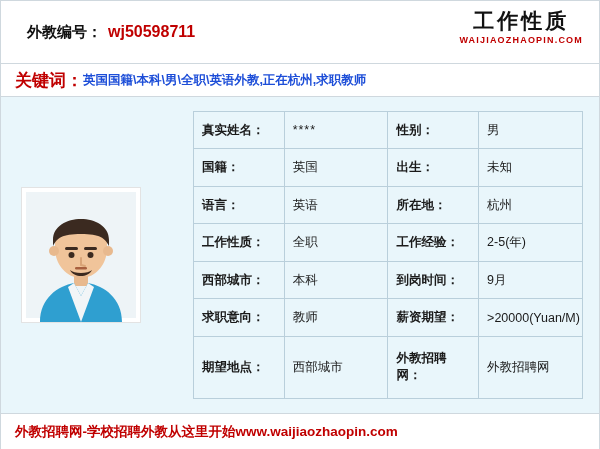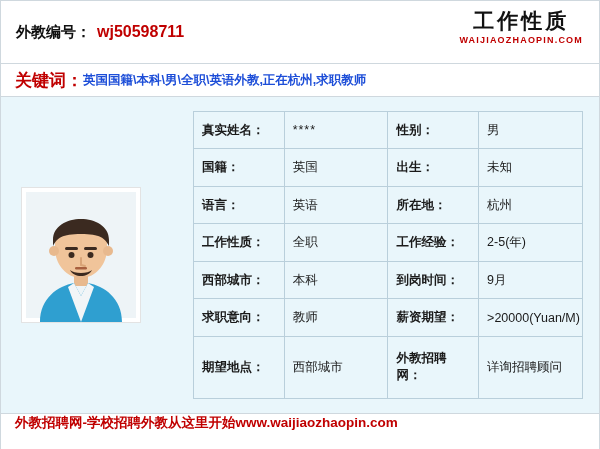--- a/index.html
+++ b/index.html
@@ -48,21 +48,21 @@
     height: 62px;
     border-bottom: 1px solid #cfd8de;
     background: #ffffff;
     display: flex;
     align-items: center;
     z-index: 10;
   }
   .header-left {
     display: flex;
     align-items: baseline;
-    padding-left: 15px;
+    padding-left: 26px;
   }
   .hdr-label {
     font-size: 15px;
     font-weight: bold;
     color: #111111;
   }
   .hdr-id {
     font-size: 16px;
     font-weight: bold;
     color: #c00000;
@@ -165,20 +165,21 @@
   }
   td.val.stars {
     letter-spacing: 1px;
   }
 
   
   .footer {
     position: relative;
     height: 36px;
     display: flex;
+    align-items: center;
     padding-left: 14px;
     background: #ffffff;
     border-top: 1px solid #cfd8de;
     z-index: 10;
   }
   .footer-text {
     font-size: 13.5px;
     font-weight: bold;
     color: #c00000;
   }
@@ -286,21 +287,21 @@
           <tr>
             <td class="lbl">求职意向：</td>
             <td class="val">教师</td>
             <td class="lbl">薪资期望：</td>
             <td class="val">&gt;20000(Yuan/M)</td>
           </tr>
           <tr>
             <td class="lbl">期望地点：</td>
             <td class="val">西部城市</td>
             <td class="lbl">外教招聘网：</td>
-            <td class="val">详询招聘顾问</td>
+            <td class="val">外教招聘网</td>
           </tr>
         </tbody>
       </table>
     </div>
   </div>
 
   <div class="footer">
     <span class="footer-text">外教招聘网-学校招聘外教从这里开始www.waijiaozhaopin.com</span>
   </div>
 

